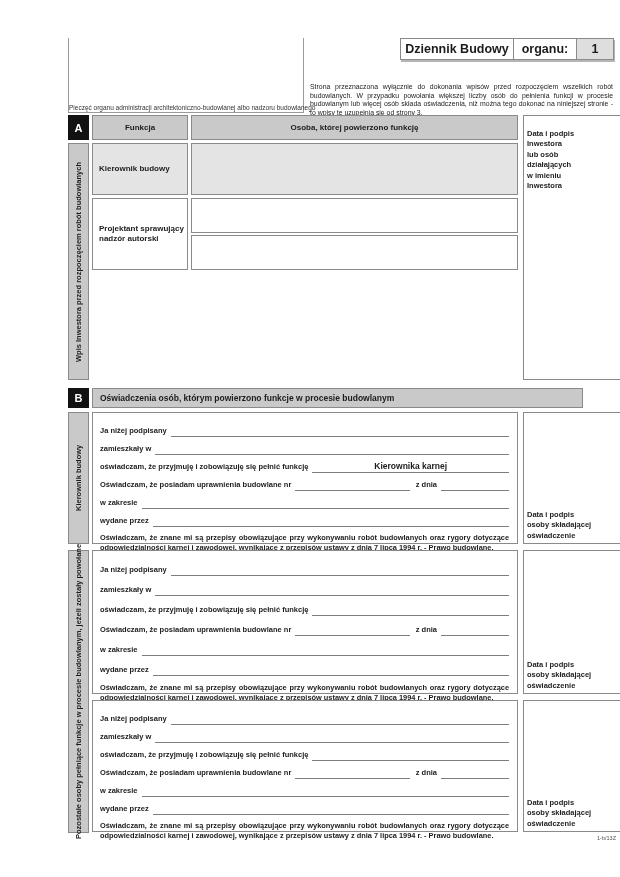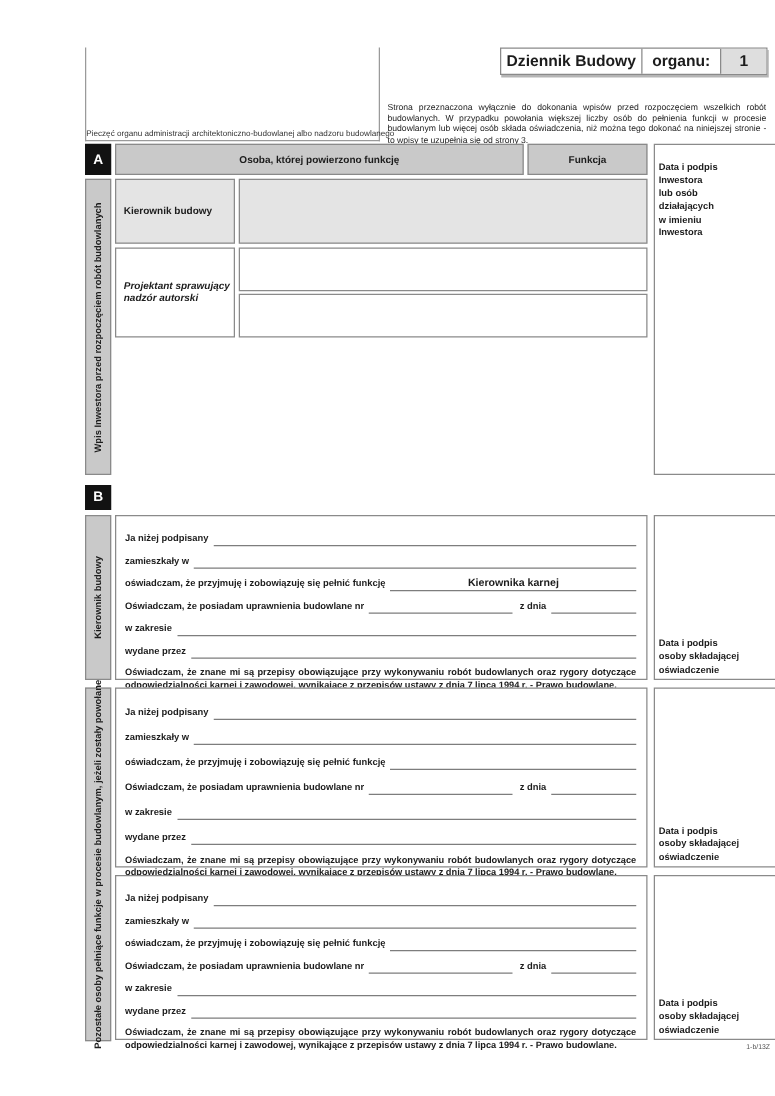--- a/index.html
+++ b/index.html
@@ -111,51 +111,52 @@
   <div class="intro">Strona przeznaczona wyłącznie do dokonania wpisów przed rozpoczęciem wszelkich robót budowlanych. W przypadku powołania większej liczby osób do pełnienia funkcji w procesie budowlanym lub więcej osób składa oświadczenia, niż można tego dokonać na niniejszej stronie - to wpisy te uzupełnia się od strony 3.</div>
 
   <div class="letter-box" style="top:115px; height:25px;">A</div>
 
   <div class="side-bar" style="top:143px; height:237px;">
     <div class="vlabel">Wpis Inwestora przed rozpoczęciem robót budowlanych</div>
   </div>
 
   <div class="a-table">
     <div class="a-row a-head">
+      <div class="cell gray-bg a-col-label">Funkcja</div>
       <div class="cell gray-bg a-col-main">Osoba, której powierzono funkcję</div>
-      <div class="cell gray-bg a-col-label">Funkcja</div>
     </div>
 
     <div class="a-row" style="height:52px;">
       <div class="cell lightgray-bg a-col-label a-label-cell" style="white-space:pre-line;">Kierownik budowy</div>
       <div class="cell lightgray-bg a-col-main"></div>
     </div>
 
 
     <div class="a-row" style="height:72px;">
-      <div class="cell a-col-label a-label-cell" style="white-space:pre-line;font-style:italic;">Projektant sprawujący
+      <div class="cell a-col-label a-label-cell" style="white-space:pre-line;">Projektant sprawujący
 nadzór autorski</div>
       <div class="a-sub-col">
         <div class="cell"></div>
         <div class="cell"></div>
       </div>
     </div>
   </div>
 
   <div class="right-note-box" style="top:115px; height:265px;">
     <span>Data i podpis
 Inwestora
 lub osób
 działających
 w imieniu
 Inwestora</span>
   </div>
 
   <div class="letter-box" style="top:388px; height:20px;">B</div>
 
+  <div class="b-bar">Oświadczenia osób, którym powierzono funkcje w procesie budowlanym</div>
 
   <div class="side-bar" style="top:412px; height:132px;">
     <div class="vlabel">Kierownik budowy</div>
   </div>
 
   <div class="decl-block lightgray-bg" style="top:412px; height:132px;">
     <div class="frow">
       <span class="flabel">Ja niżej podpisany</span>
       <span class="fline"></span>
     </div>

